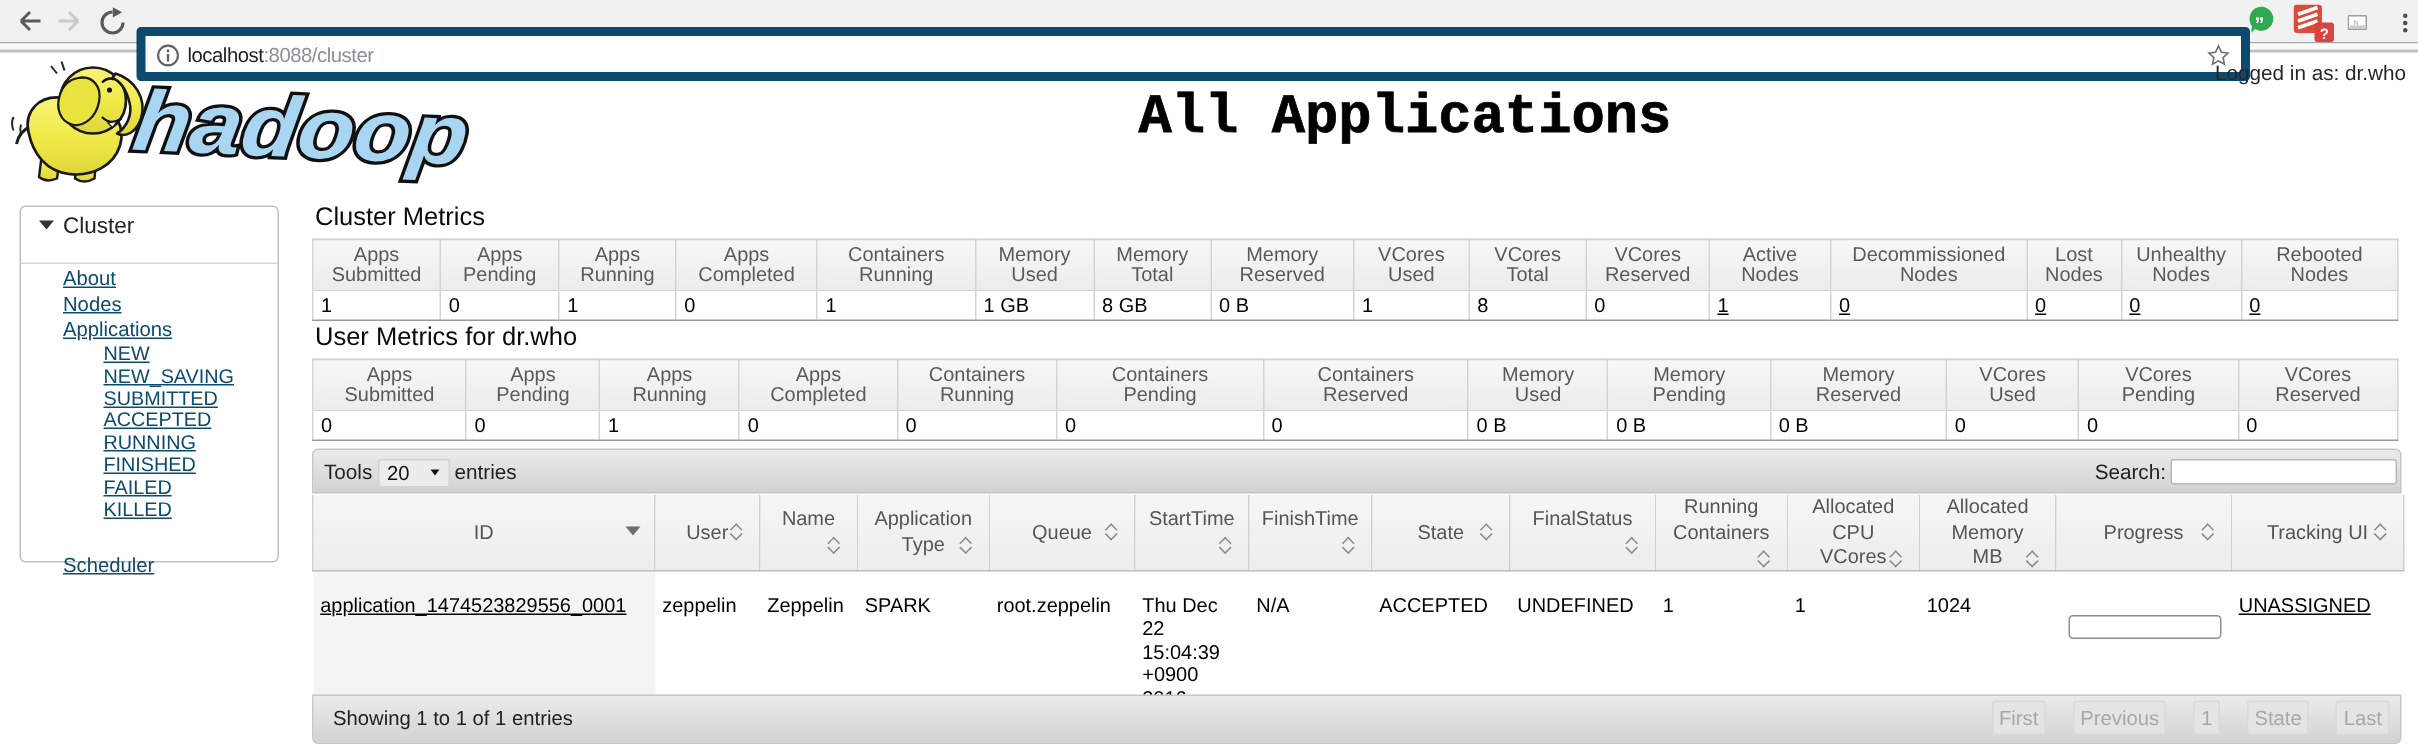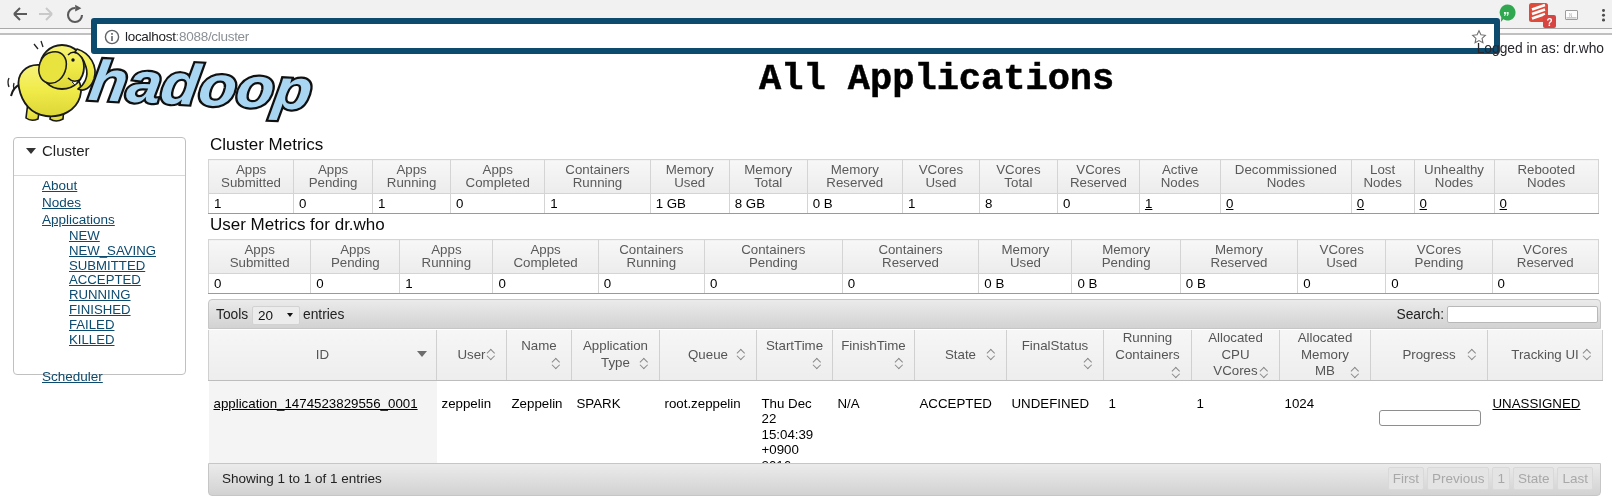--- a/index.html
+++ b/index.html
@@ -41,21 +41,21 @@
 
 .dtbar{position:absolute;left:0;width:1391px;background:linear-gradient(#ebebeb,#d2d2d2);border:1px solid #c6c6c6;}
 #bartop{top:169px;height:28px;border-radius:4px 4px 0 0;}
 #barbot{top:333px;height:31px;border-radius:0 0 4px 4px;}
 #bartop .lbl{position:absolute;font-size:13.8px;color:#222;top:7px;}
 #showsel{position:absolute;left:43px;top:6px;width:41px;height:14px;background:#ececec;border:1px solid #d2d2d2;border-radius:2px;font-size:13.5px;color:#111;padding:1px 0 2px 5px;}
 #showsel .tri{position:absolute;right:6px;top:6px;width:0;height:0;border-left:3.8px solid transparent;border-right:3.8px solid transparent;border-top:4.8px solid #111;}
 #searchbox{position:absolute;right:2px;top:6px;width:149px;height:15px;background:#fff;border:1px solid #b8b8b8;border-radius:2px;}
 #showing{position:absolute;left:13px;top:7px;font-size:13.5px;color:#222;}
 #pager{position:absolute;right:7px;top:3px;font-size:13.5px;color:#a8a8a8;}
-#pager span{display:inline-block;background:#e4e4e4;border:1px solid #d9d9d9;border-radius:2px;padding:3px 4px;margin-left:3px;}
+#pager span{display:inline-block;background:#e4e4e4;border:1px solid #d9d9d9;border-radius:2px;padding:3px 4px;margin-left:18px;}
 
 #apps{position:absolute;left:0;top:200px;width:1394px;border-collapse:collapse;table-layout:fixed;font-size:13.3px;}
 #apps th{position:relative;background:linear-gradient(#f6f6f6,#ededed);color:#555;font-weight:normal;text-align:center;vertical-align:middle;border-left:1px solid #d0d0d0;border-right:1px solid #d0d0d0;border-bottom:1px solid #bdbdbd;padding:0 3px;line-height:16.5px;height:49px;}
 #apps td{padding:15px 3px 3px 5px;vertical-align:top;line-height:15.6px;color:#000;text-align:left;}
 #apps td a{color:#000;}
 #apps td.s1{background:#f4f4f4;}
 .si{position:absolute;right:11px;width:9px;height:11px;}
 .si:before{content:"";position:absolute;top:1px;left:1.5px;width:4.6px;height:4.6px;border-top:1.7px solid #8a8a8a;border-left:1.7px solid #8a8a8a;transform:rotate(45deg);}
 .si:after{content:"";position:absolute;bottom:1px;left:1.5px;width:4.6px;height:4.6px;border-bottom:1.7px solid #8a8a8a;border-right:1.7px solid #8a8a8a;transform:rotate(45deg);}
 .t1{top:19px;}.t2{top:28px;}.t3{top:37px;}

